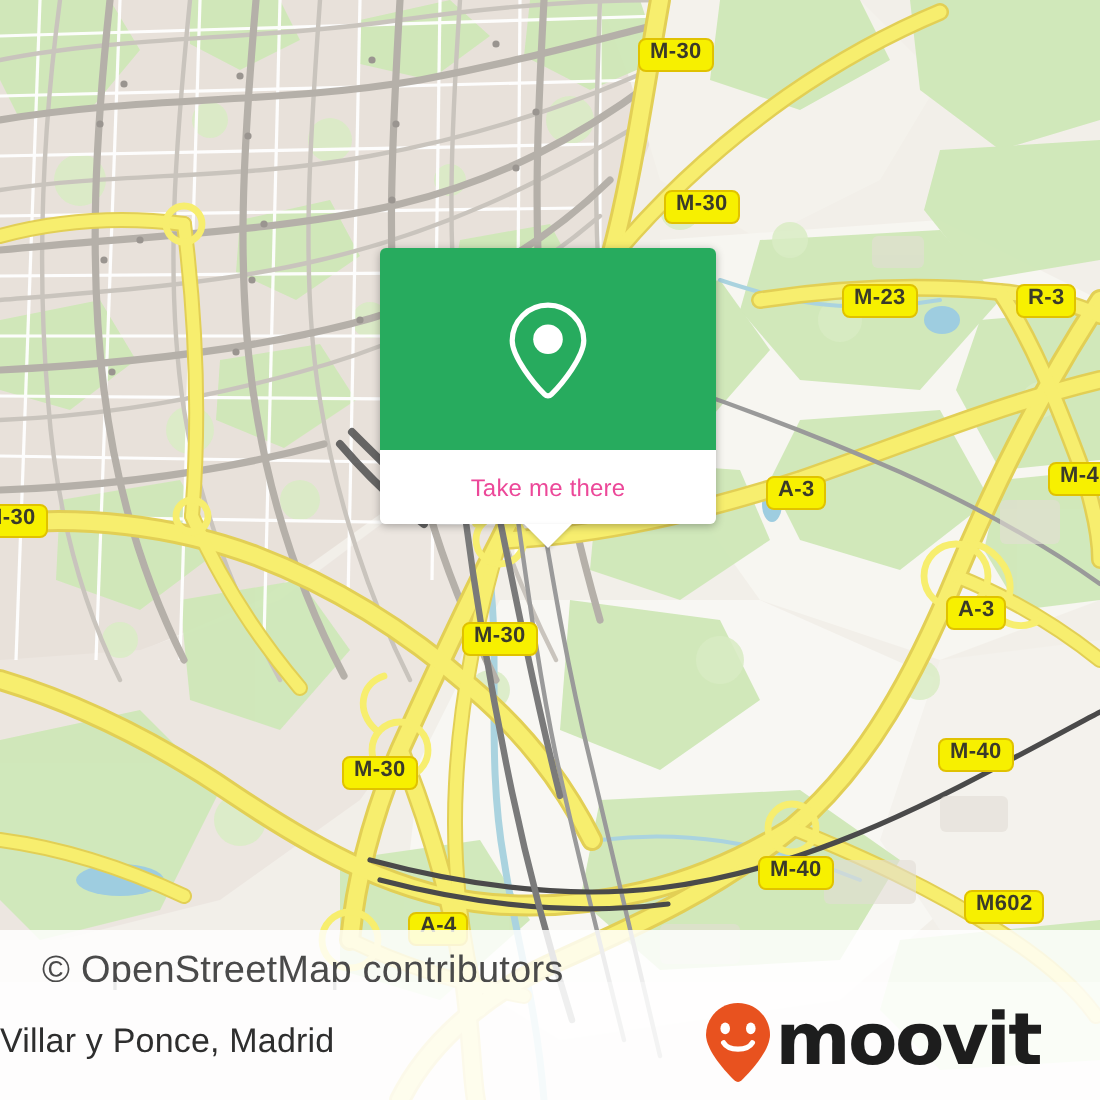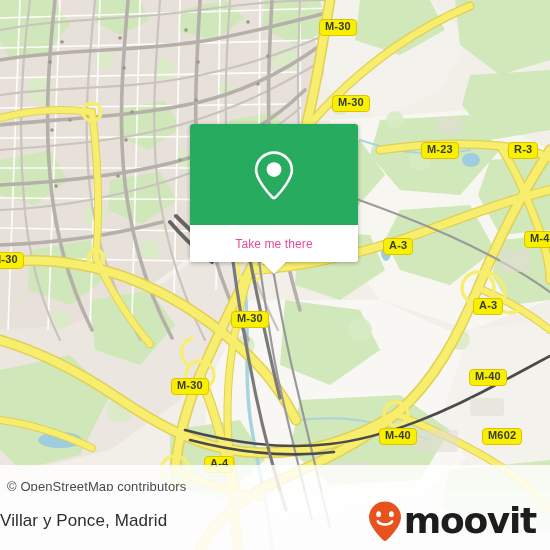--- a/index.html
+++ b/index.html
@@ -71,35 +71,35 @@
   }
   .pin-icon{display:block;}
 
   
   .attrib{
     position:absolute;left:0;top:465px;width:550px;height:26px;
     background:rgba(255,255,255,.82);
     display:flex;align-items:center;
   }
   .attrib span{
-    color:#4a4a4a;font-size:13px;padding-left:7px;letter-spacing:.1px;margin-top:16px;
+    color:#4a4a4a;font-size:19px;padding-left:21px;letter-spacing:.1px;margin-top:16px;
   }
 
   
   .footer{
     position:absolute;left:0;top:491px;width:550px;height:59px;
     background:rgba(255,255,255,.88);
     display:flex;align-items:center;justify-content:space-between;
   }
   .footer-title{
     color:#2e2e2e;font-size:17px;letter-spacing:.1px;
     white-space:nowrap;
   }
   .brand{
-    display:flex;align-items:center;padding-right:14px;gap:1px;
+    display:flex;align-items:center;padding-right:30px;gap:1px;
   }
   .brand-word{
     color:#1d1d1d;font-size:36px;font-weight:bold;line-height:36px;
     letter-spacing:-1.3px;
     font-family:"DejaVu Sans","Liberation Sans",sans-serif;
   }
 </style>
 </head>
 <body>
 
@@ -346,21 +346,21 @@
   <div class="shield" style="left:421px;top:142px;">M-23</div>
   <div class="shield" style="left:508px;top:142px;">R-3</div>
   <div class="shield" style="left:524px;top:231px;">M-4</div>
   <div class="shield" style="left:383px;top:238px;">A-3</div>
   <div class="shield" style="left:-14px;top:252px;">M-30</div>
   <div class="shield" style="left:231px;top:311px;">M-30</div>
   <div class="shield" style="left:473px;top:298px;">A-3</div>
   <div class="shield" style="left:171px;top:378px;">M-30</div>
   <div class="shield" style="left:469px;top:369px;">M-40</div>
   <div class="shield" style="left:379px;top:428px;">M-40</div>
-  <div class="shield" style="left:482px;top:428px;text-align:center;">M602</div>
+  <div class="shield" style="left:482px;top:445px;text-align:center;">M602</div>
   <div class="shield" style="left:204px;top:456px;">A-4</div>
 
   <div class="card">
     <div class="card-top" style="background:#27ab5e;">
       <svg class="pin-icon" width="42" height="50" viewBox="0 0 42 50">
         <path d="M21,2.6 C11.1,2.6 3.1,10.5 3.1,20.3 C3.1,28.5 14,42 19.3,47.2 C20.3,48.2 21.7,48.2 22.7,47.2 C28,42 38.9,28.5 38.9,20.3 C38.9,10.5 30.9,2.6 21,2.6 Z" fill="none" stroke="#ffffff" stroke-width="2.6"></path>
         <circle cx="21" cy="19.6" r="7.4" fill="#ffffff"></circle>
       </svg>
     </div>
     <div class="card-bottom">

